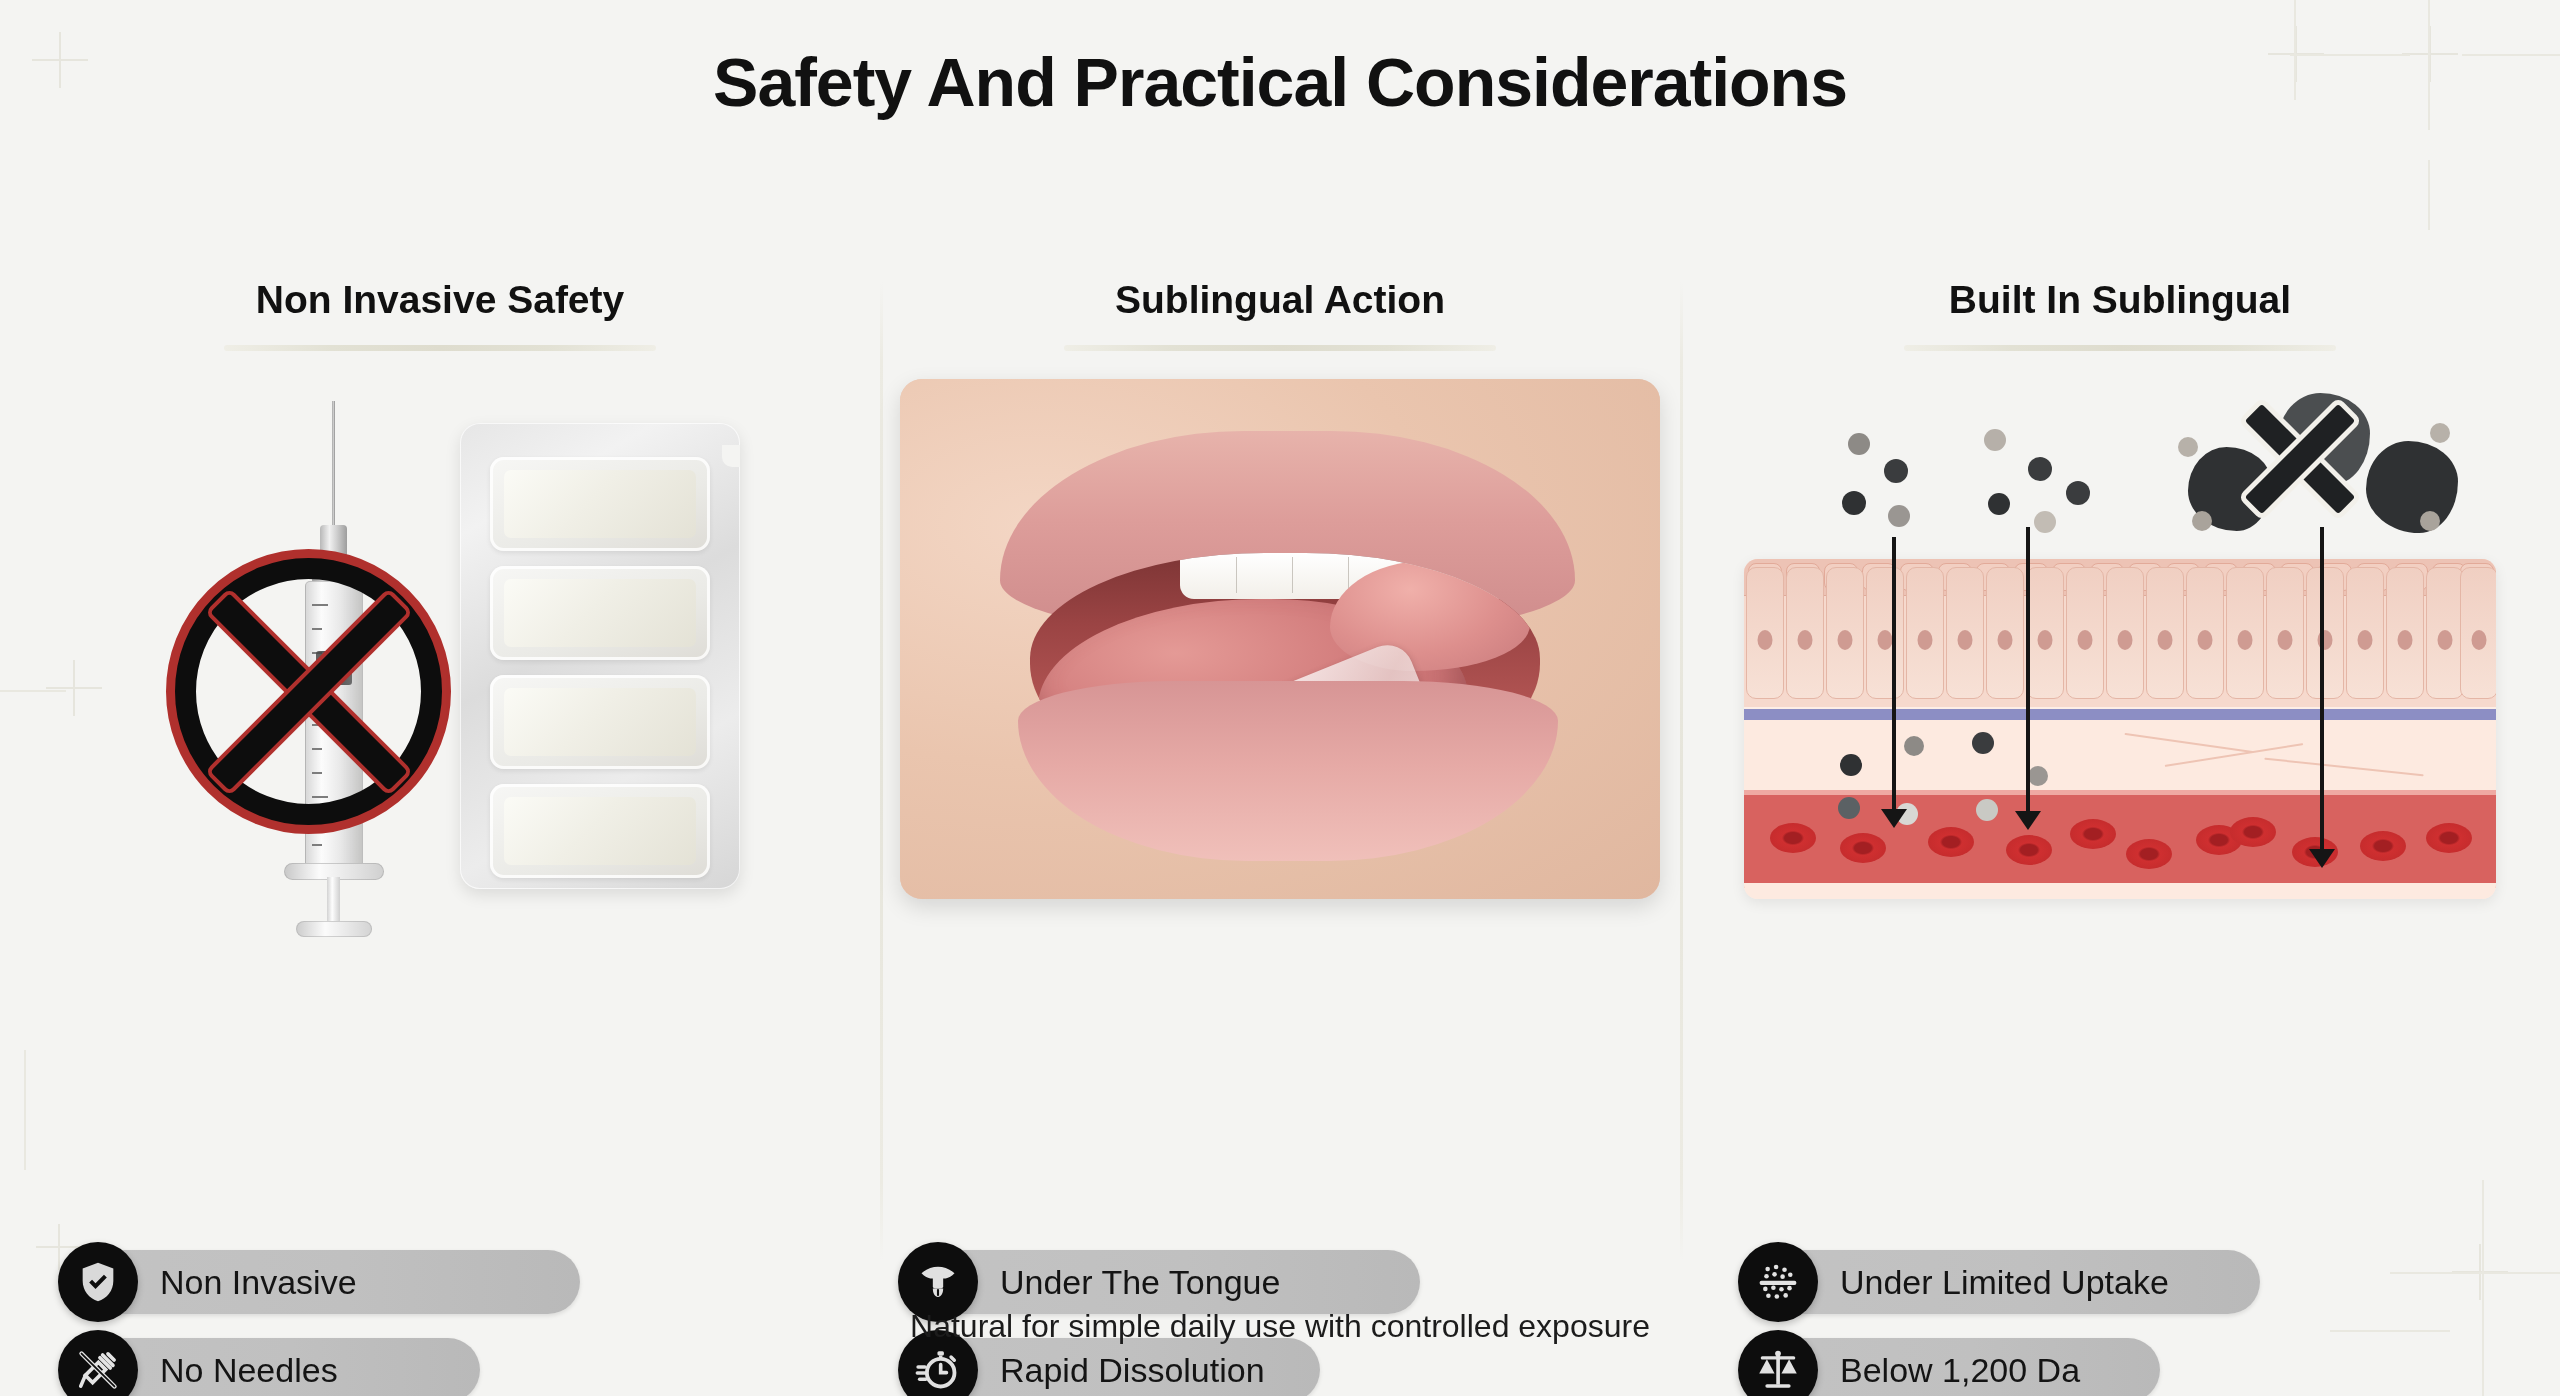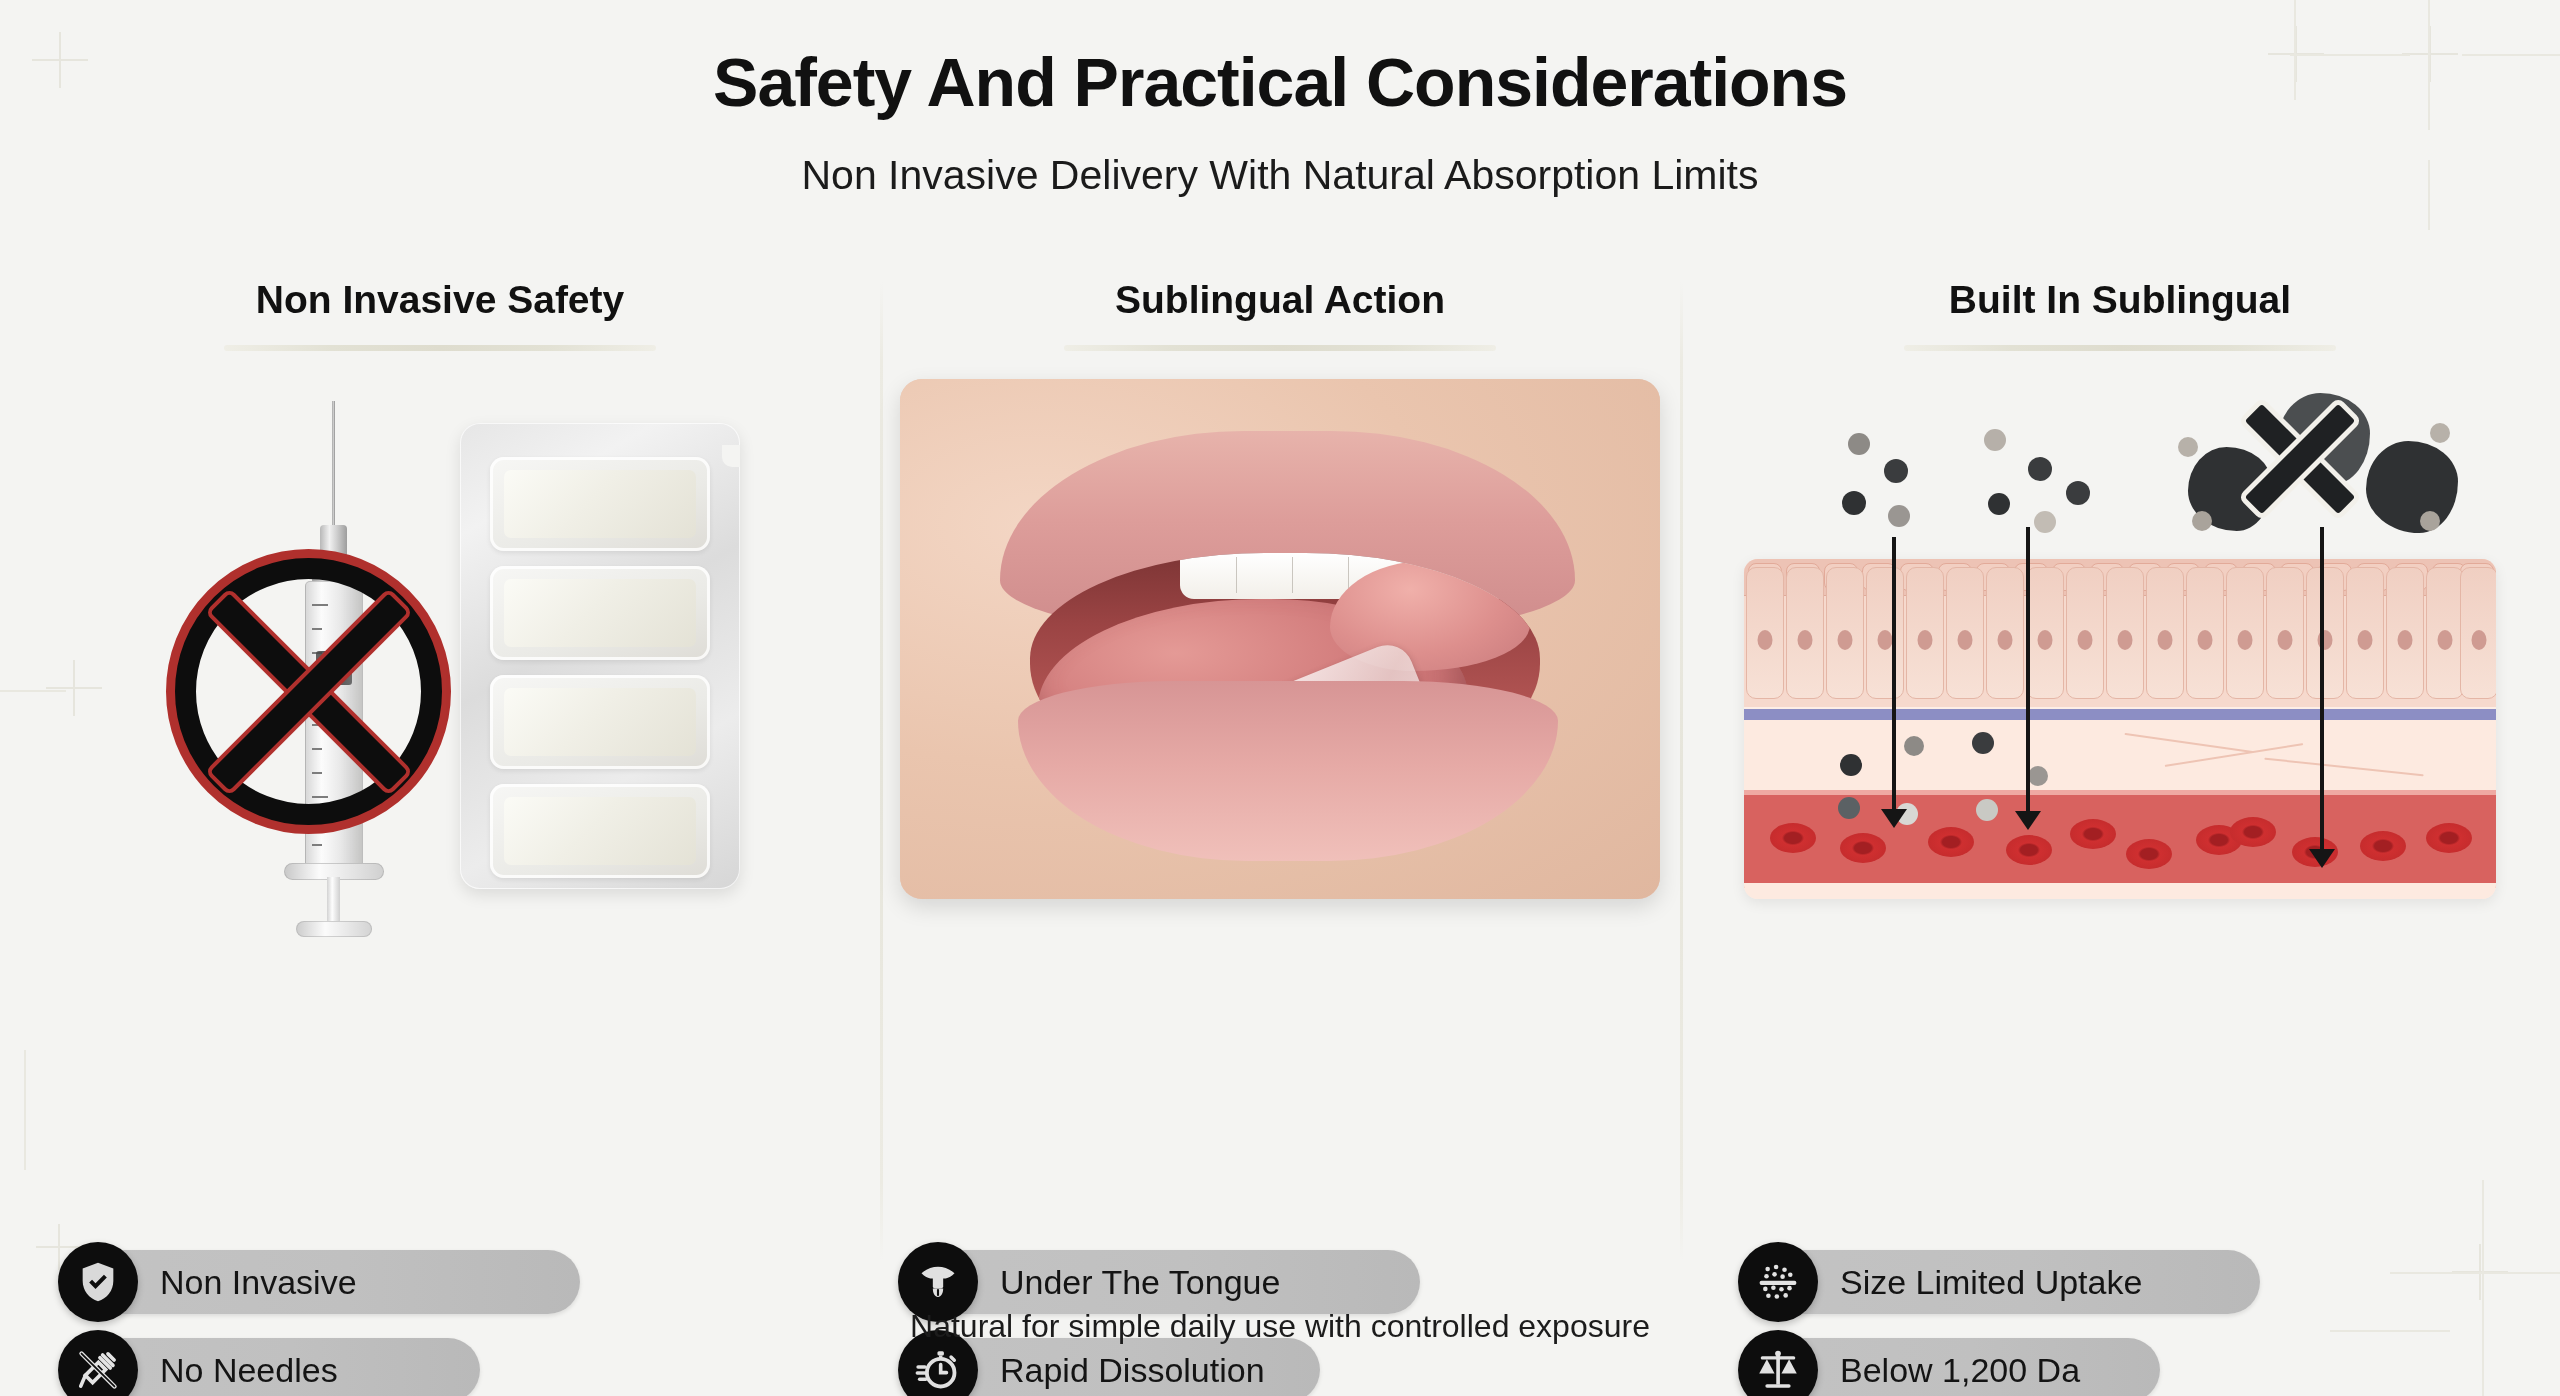--- a/index.html
+++ b/index.html
@@ -183,21 +183,20 @@
   <div class="hline" style="left:0;top:690px;width:66px;"></div>
   <div class="vline" style="left:24px;top:1050px;height:120px;"></div>
   <div class="hline" style="left:2390px;top:1272px;width:170px;"></div>
   <div class="vline" style="left:2482px;top:1180px;height:216px;"></div>
   <div class="hline" style="left:2330px;top:1330px;width:120px;"></div>
 </div>
 
 <div id="page">
 
   <div id="title">Safety And Practical Considerations</div>
-  <div id="subtitle">Non Invasive Delivery With Natural Absorption Limits</div>
 
   <div class="col-divider" style="left:880px;"></div>
   <div class="col-divider" style="left:1680px;"></div>
 
   <div class="column" id="col-1">
     <div class="col-head">Sublingual Action</div>
     <div class="col-rule"></div>
 
     <div class="visual">
       <div class="photo">
@@ -473,21 +472,21 @@
                 <circle cx="9.6" cy="15" r="1.2"></circle>
                 <circle cx="13.8" cy="15.8" r="1.2"></circle>
                 <circle cx="18" cy="15.2" r="1.2"></circle>
               <circle cx="7" cy="19.2" r="1.2"></circle>
                 <circle cx="11.4" cy="19.6" r="1.2"></circle>
                 <circle cx="16" cy="19" r="1.2"></circle>
             </g>
             <rect x="2.4" y="11.4" width="19.2" height="2.1" rx="1" fill="#e2e2e2"></rect>
           </svg>
         </div>
-        <div class="pill-label">Size Limited Uptake</div>
+        <div class="pill-label">Under Limited Uptake</div>
       </div>
       <div class="pill w1">
         <div class="badge">
           <svg viewBox="0 0 24 24">
             <rect x="11.1" y="4.4" width="1.9" height="15.2" fill="#e2e2e2"></rect>
             <rect x="5.4" y="19.4" width="13.2" height="1.9" rx=".9" fill="#e2e2e2"></rect>
             <rect x="3" y="4.8" width="18" height="1.7" rx=".8" fill="#e2e2e2"></rect>
             <circle cx="12" cy="3.4" r="1.5" fill="#e2e2e2"></circle>
             <path d="M6.2 6.4 2.2 13.8h8z" fill="#e2e2e2"></path>
             <path d="M17.8 6.4 13.8 13.8h8z" fill="#e2e2e2"></path>

